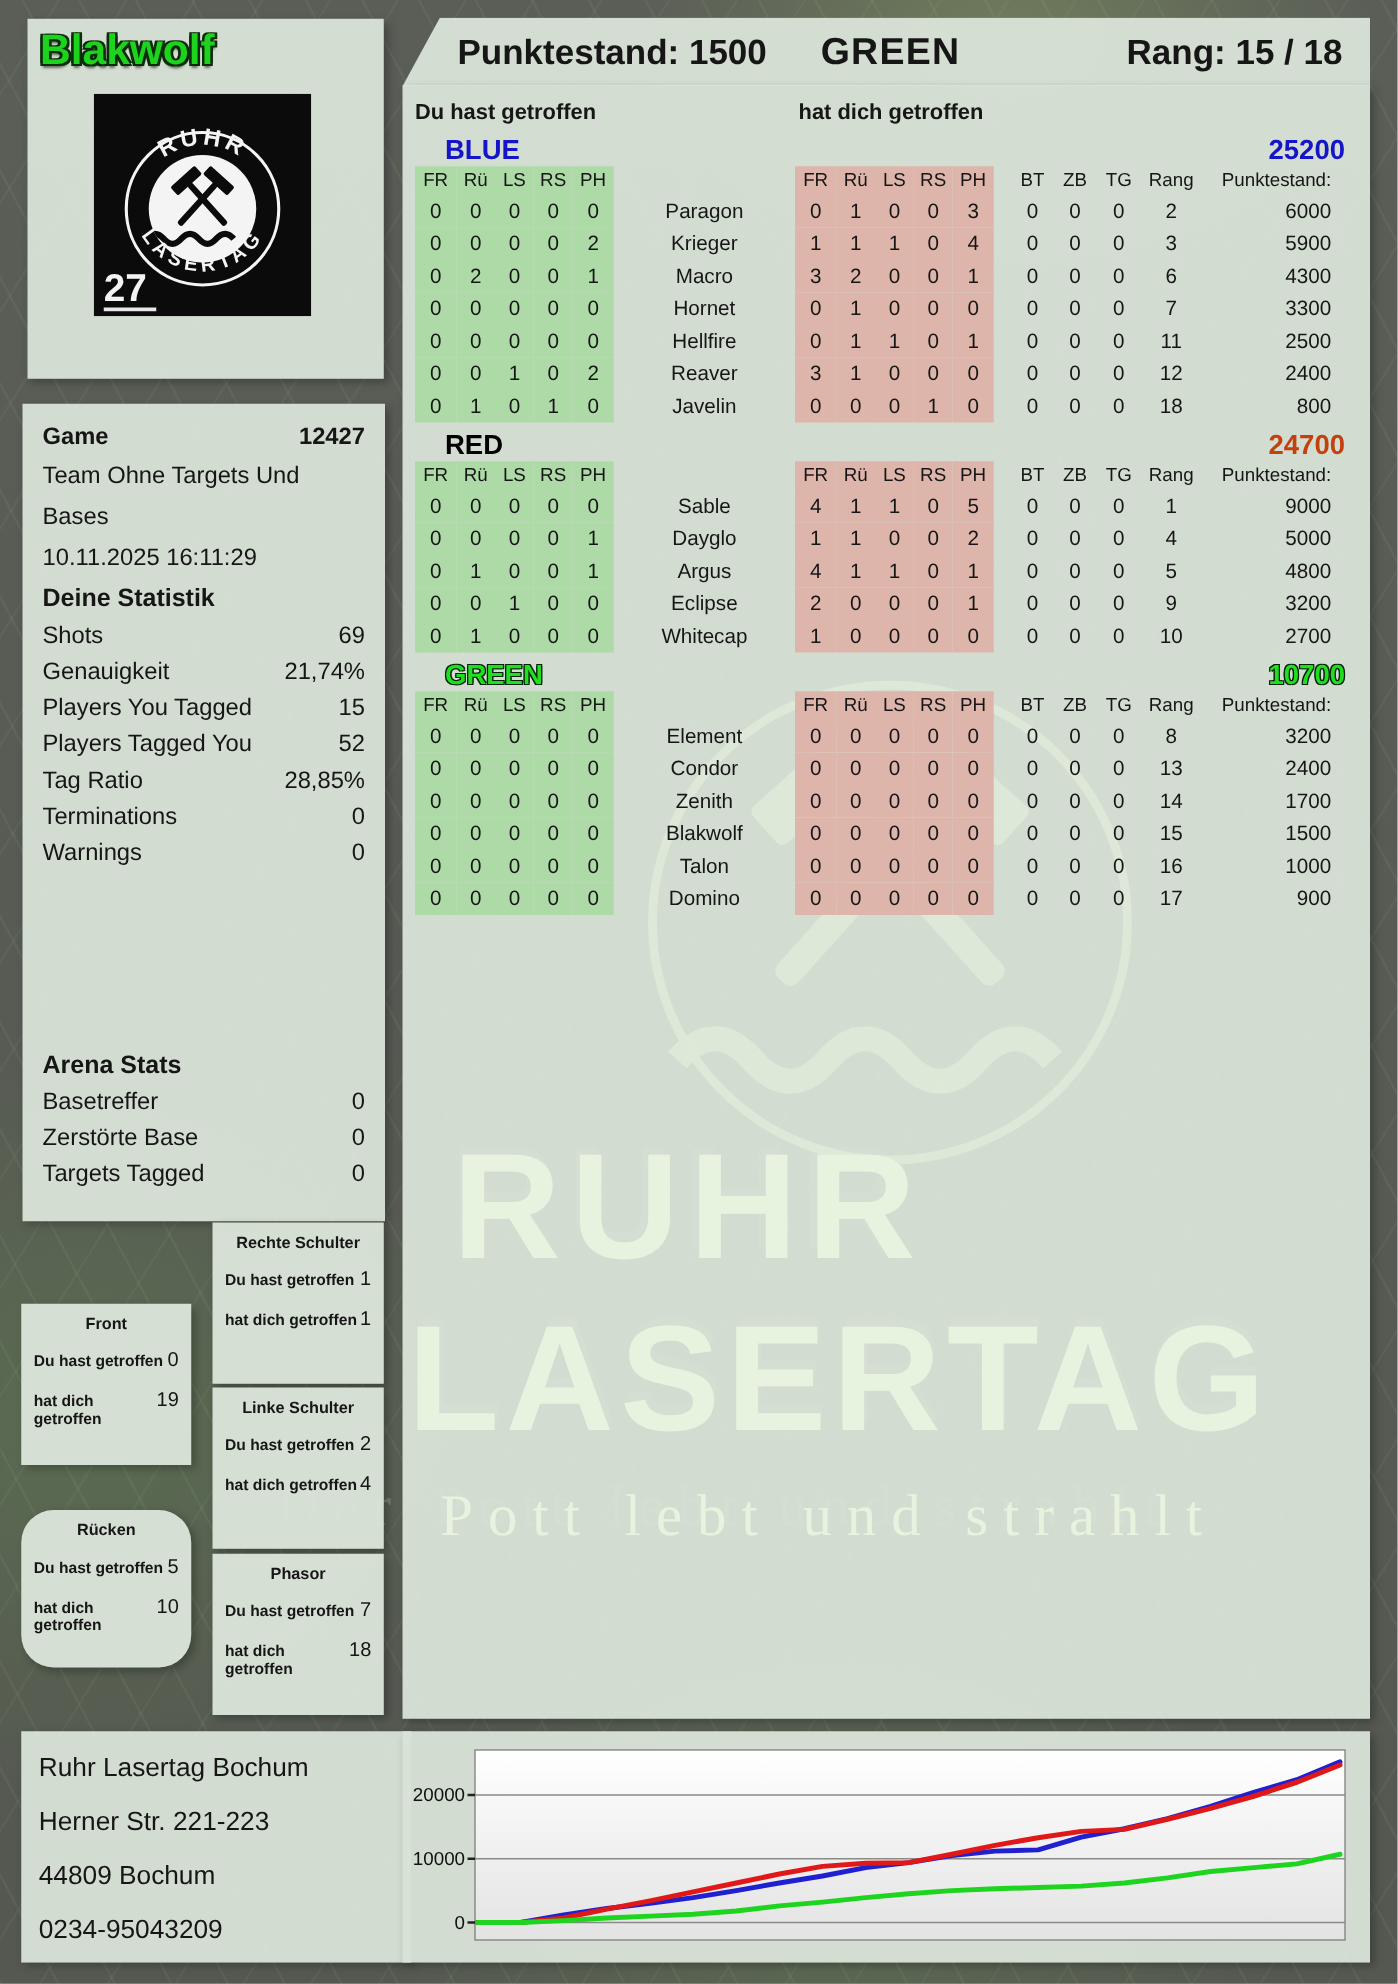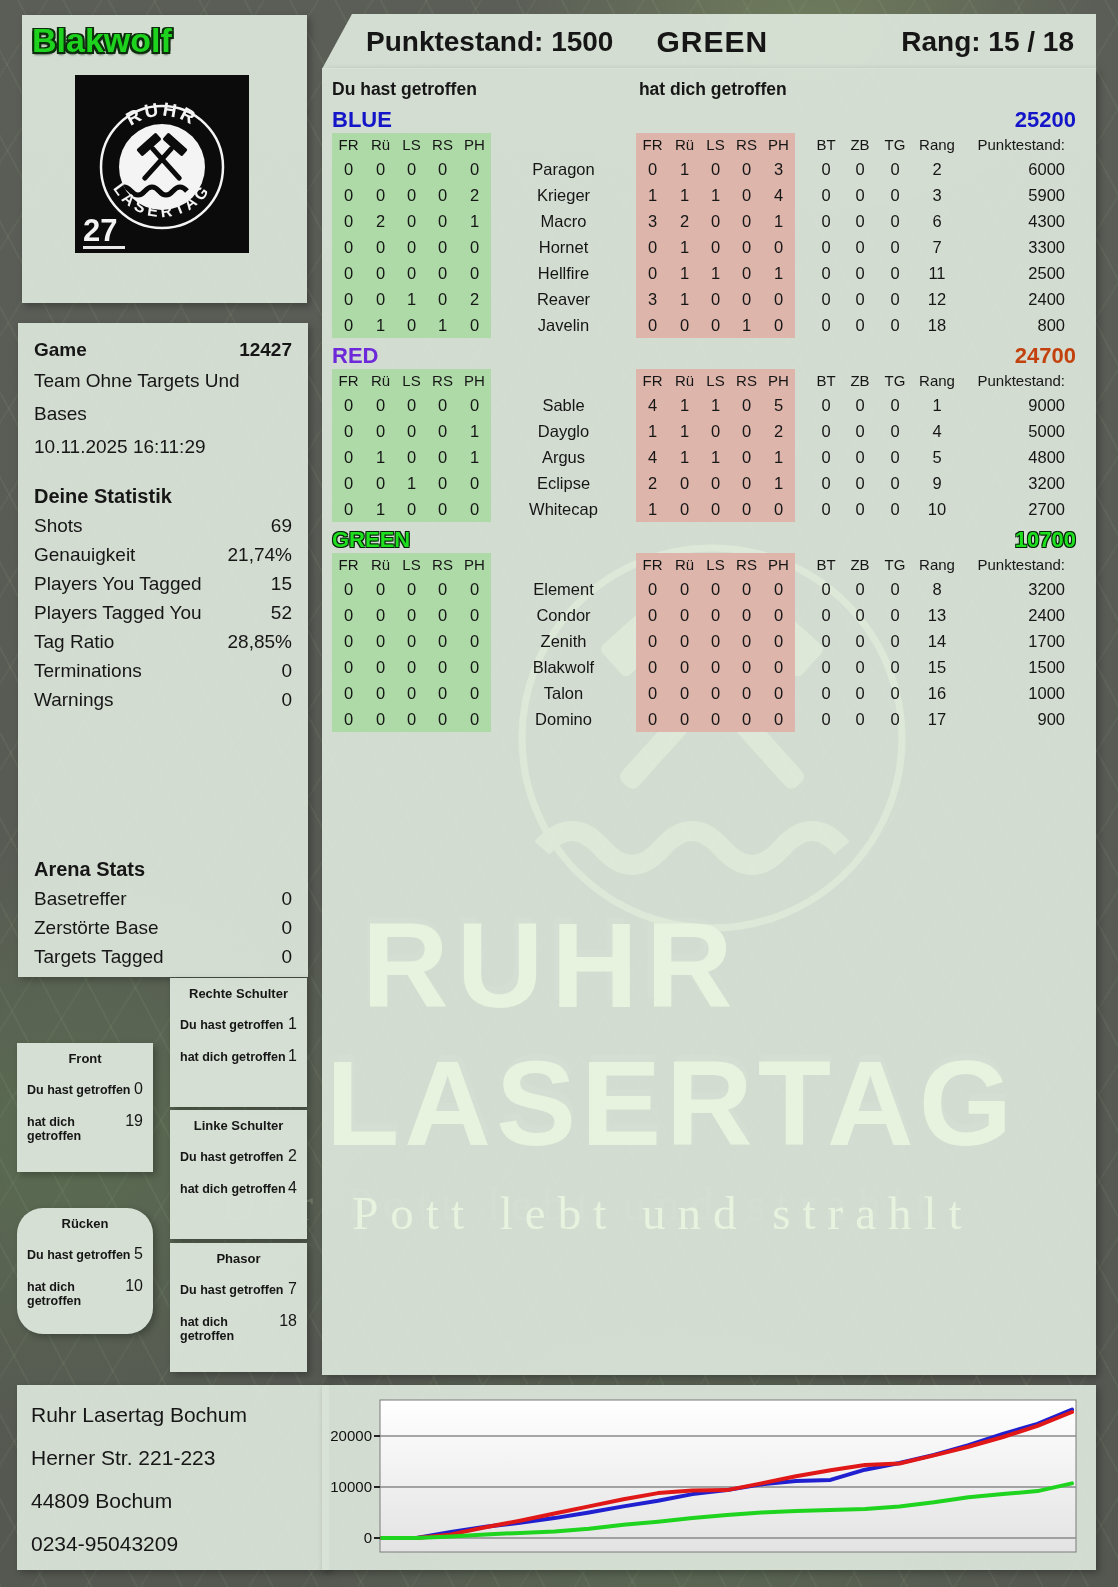--- a/index.html
+++ b/index.html
@@ -24,21 +24,21 @@
   
   #id-panel{left:22px;top:15px;width:285px;height:288px;padding:6px 10px;box-sizing:border-box;}
   .player-name{font-size:34px;font-weight:bold;color:#1ed31e;
     text-shadow:-2px -1px 0 #0b2d0b,2px -1px 0 #0b2d0b,-2px 2px 0 #0b2d0b,2px 2px 0 #0b2d0b,0 3px 2px rgba(0,0,0,.5);}
   .logo-wrap{position:absolute;left:53px;top:60px;}
 
   #game-panel{left:18px;top:323px;width:290px;height:654px;padding:12px 16px;box-sizing:border-box;font-size:19px;}
   .kv{display:flex;justify-content:space-between;line-height:29px;}
   .kv .lab{white-space:nowrap;}
   .bold{font-weight:bold;}
-  .sect-title{font-weight:bold;font-size:20px;margin-top:18px;line-height:30px;}
+  .sect-title{font-weight:bold;font-size:20px;margin-top:1px;line-height:30px;}
   .plain-line{line-height:33px;}
 
   
   .bp{position:absolute;background:rgba(219,228,216,.96);box-shadow:3px 3px 7px rgba(0,0,0,.28);z-index:2;
       padding:6px 10px;box-sizing:border-box;}
   .bp-title{text-align:center;font-weight:bold;font-size:13px;margin:2px 0 8px 0;}
   .bp-row{display:flex;justify-content:space-between;align-items:baseline;margin:14px 0;}
   .bp-lab{font-size:12.5px;font-weight:bold;}
   .bp-val{font-size:16px;}
 
@@ -50,21 +50,21 @@
         justify-content:space-between;padding:0 22px 0 44px;box-sizing:border-box;
         clip-path:polygon(30px 0,100% 0,100% 100%,0 100%);font-size:28px;font-weight:bold;}
   #band .mid{margin-right:90px;font-size:30px;letter-spacing:1px;}
 
   
   #main-panel{left:322px;top:68px;width:774px;height:1307px;overflow:hidden;}
   #main-inner{position:relative;z-index:2;padding:8px 20px 0 10px;}
   .col-titles{display:flex;font-weight:bold;font-size:17.5px;line-height:26px;}
   .col-titles .t2{margin-left:162px;}
   .tsection{display:flex;justify-content:space-between;align-items:baseline;font-weight:bold;font-size:22px;
-            line-height:26px;margin-top:5px;}
+            line-height:26px;margin-top:5px;margin-left:24px;}
   .outlined{text-shadow:-1px -1px 0 #06230a,1px -1px 0 #06230a,-1px 1px 0 #06230a,1px 1px 0 #06230a;}
   .trow{display:grid;grid-template-columns:33px 31px 31px 31px 33px 145px 33px 31px 31px 31px 33px 14px 34px 34px 36px 48px 104px;
         align-items:center;height:26px;font-size:16.5px;}
   .thead{height:23px;font-size:15px;}
   .cell{text-align:center;}
   .cg{background:#aedaa8;height:100%;line-height:26px;}
   .thead .cg,.thead .cr{line-height:23px;}
   .cr{background:#ddb5ab;height:100%;line-height:26px;}
   .cname{text-align:center;}
   .cpunkte{text-align:right;}
@@ -426,21 +426,21 @@
             <span></span>
             <span class="cell">0</span>
             <span class="cell">0</span>
             <span class="cell">0</span>
             <span class="cell">18</span>
             <span class="cpunkte">800</span>
           </div>
         </section>
         <section class="team">
           <div class="tsection">
-            <span style="color: #6d28d9;">RED</span>
+            <span style="color: #000000;">RED</span>
             <span style="color: #c2410c;">24700</span>
           </div>
           <div class="trow thead">
             <span class="cell cg">FR</span>
             <span class="cell cg">Rü</span>
             <span class="cell cg">LS</span>
             <span class="cell cg">RS</span>
             <span class="cell cg">PH</span>
             <span class="cname"></span>
             <span class="cell cr">FR</span>

